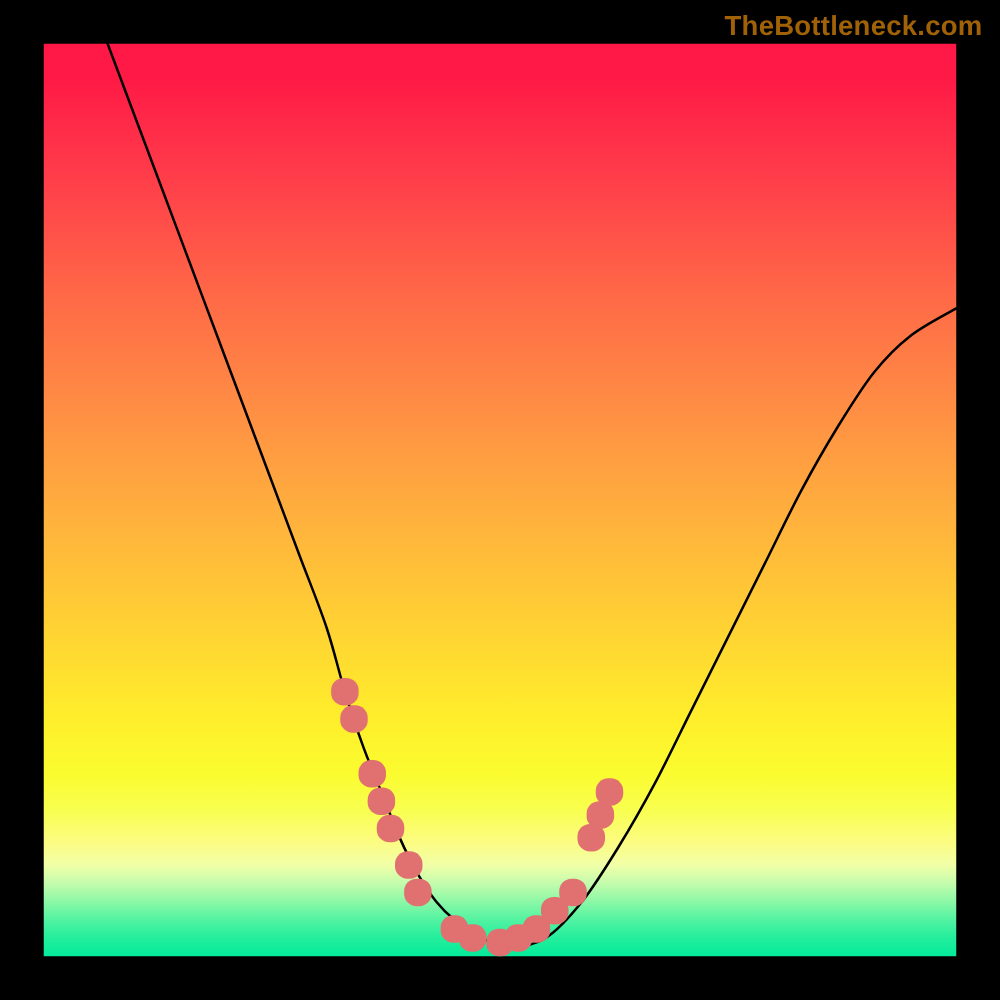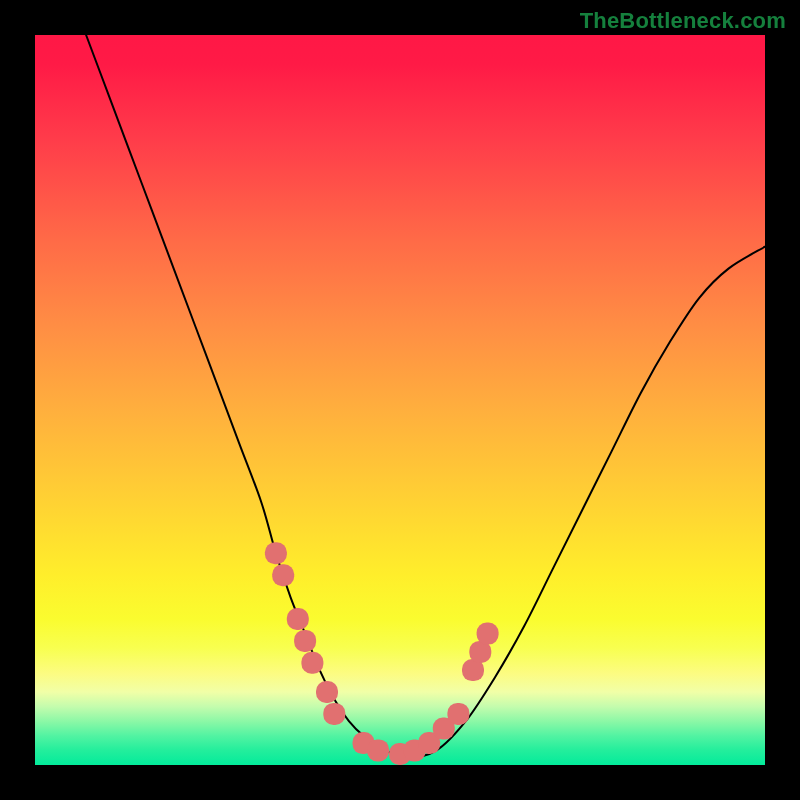--- a/index.html
+++ b/index.html
@@ -43,21 +43,21 @@
       #8cf8a6 94%,
       #52f3a2 96%,
       #23ee9c 98%,
       #03eb9b 100%
     );
   }
   .watermark {
     position: absolute;
     top: 8px;
     right: 14px;
-    color: #15803d;
+    color: #a16207;
     font-size: 22px;
     font-weight: 600;
     letter-spacing: 0.2px;
     user-select: none;
   }
   svg.overlay {
     position: absolute;
     left: 0;
     top: 0;
     width: 730px;

